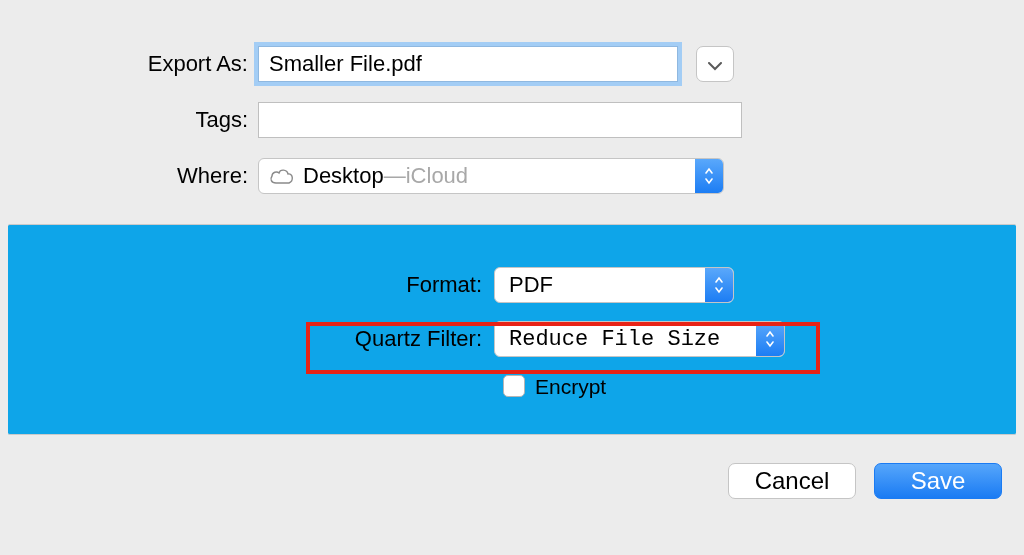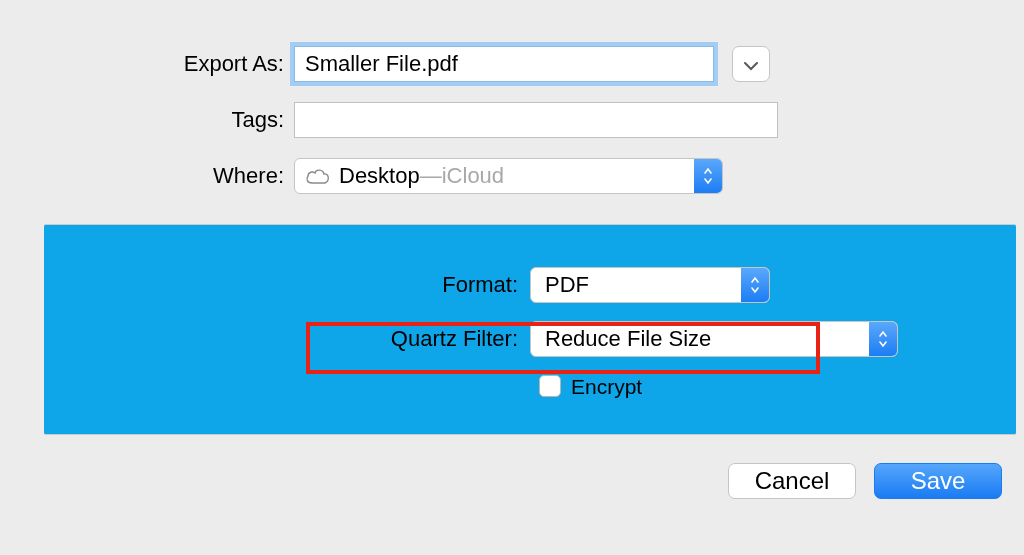--- a/index.html
+++ b/index.html
@@ -9,21 +9,20 @@
       width: 1024px;
       height: 555px;
       overflow: hidden;
       font-size: 21px;
       color: #000;
     }
     .dialog {
       width: 100%;
       height: 100%;
       position: relative;
-      padding-left: 36px;
     }
     .top-section {
       padding: 46px 0 30px 0;
     }
     .row {
       display: flex;
       align-items: center;
       margin-bottom: 20px;
     }
     .label {
@@ -55,21 +54,21 @@
       margin-left: 18px;
       background: #fff;
       border: 1px solid #c5c5c5;
       border-radius: 7px;
       display: inline-flex;
       align-items: center;
       justify-content: center;
       cursor: pointer;
     }
     .where-select {
-      width: 429px;
+      width: 466px;
       height: 36px;
       background: #fff;
       border: 1px solid #c5c5c5;
       border-radius: 6px;
       display: flex;
       align-items: center;
       padding-left: 10px;
       position: relative;
       cursor: pointer;
     }
@@ -127,21 +126,22 @@
       padding-left: 14px;
       position: relative;
       font-size: 22px;
       cursor: pointer;
     }
     .format-select {
       width: 240px;
       text-align: right;
     }
     .filter-select {
-      width: 368px;
+      width: 291px;
+      font-family: Liberation Mono, monospace;
     }
     .highlight-box {
       position: absolute;
       border: 4px solid #e82316;
       pointer-events: none;
       left: 306px;
       top: 322px;
       width: 514px;
       height: 52px;
     }

